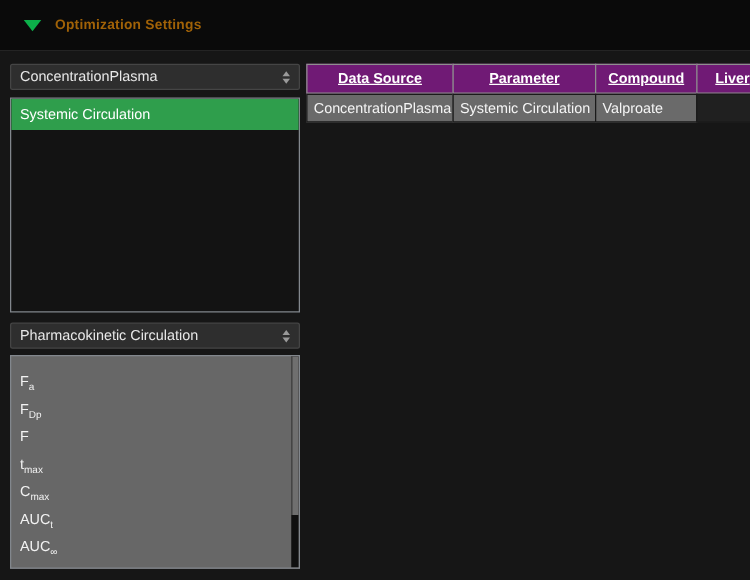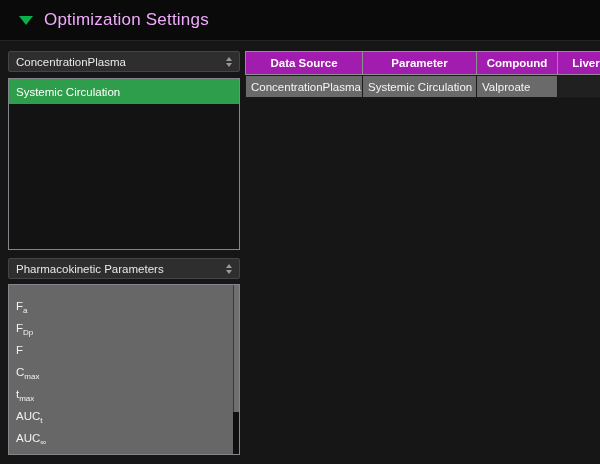--- a/index.html
+++ b/index.html
@@ -14,21 +14,21 @@
     position:absolute;left:0;top:0;width:600px;height:41px;
     background:#0a0a0a;border-bottom:1px solid #242424;
     display:flex;align-items:center;box-sizing:border-box;
   }
   .collapse-tri{
     width:0;height:0;margin-left:19px;
     border-left:7px solid transparent;border-right:7px solid transparent;
     border-top:9px solid #0cb04a;cursor:pointer;
   }
   .header-title{
-    margin-left:11px;color:#f0abfc;font-size:17px;font-weight:400;
+    margin-left:11px;color:#a16207;font-size:11px;font-weight:700;
     letter-spacing:.2px;
   }
   
   .combo{
     position:absolute;left:8px;width:232px;height:21px;box-sizing:border-box;
     background:#2e2e2e;border:1px solid #454545;border-radius:2px;
     display:flex;align-items:center;justify-content:space-between;
     padding:0 7px;color:#e8e8e8;font-size:11.5px;cursor:pointer;
   }
   .combo-1{top:51px;}
@@ -64,23 +64,23 @@
   }
   .vscroll-thumb{
     position:absolute;top:0;left:0;width:100%;height:75%;
     background:#6f6f6f;border-left:1px solid #3c3c3c;box-sizing:border-box;
     cursor:pointer;
   }
   
   .opt-table{position:absolute;left:245px;top:51px;}
   .t-row{display:flex;}
   .th{
-    box-sizing:border-box;height:24px;background:#a21caf;
+    box-sizing:border-box;height:24px;background:#701a75;
     border:1px solid #8f8f8f;color:#ffffff;font-size:11.5px;font-weight:bold;
-    display:flex;align-items:center;justify-content:center;
+    display:flex;align-items:center;justify-content:center;text-decoration:underline;
   }
   .td{
     box-sizing:border-box;height:23px;background:#6a6a6a;
     border:1px solid #1a1a1a;color:#f5f5f5;font-size:11.5px;
     display:flex;align-items:center;padding:0 5px;cursor:default;
     white-space:nowrap;overflow:hidden;
   }
   .c0{width:118px;}
   .c1{width:115px;margin-left:-1px;}
   .c2{width:82px;margin-left:-1px;}
@@ -103,34 +103,34 @@
   </span>
 </div>
 
 <div class="listbox-dark">
   <div class="item-selected">
     <span>Systemic Circulation</span>
   </div>
 </div>
 
 <div class="combo combo-2">
-  <span>Pharmacokinetic Parameters</span>
+  <span>Pharmacokinetic Circulation</span>
   <span class="spinner">
     <span class="sp-up"></span>
     <span class="sp-dn"></span>
   </span>
 </div>
 
 <div class="listbox-gray">
   <div class="pk-items">
     <div class="pk-item"><span>F</span><sub>a</sub></div>
     <div class="pk-item"><span>F</span><sub>Dp</sub></div>
     <div class="pk-item"><span>F</span><sub></sub></div>
+    <div class="pk-item"><span>t</span><sub>max</sub></div>
     <div class="pk-item"><span>C</span><sub>max</sub></div>
-    <div class="pk-item"><span>t</span><sub>max</sub></div>
     <div class="pk-item"><span>AUC</span><sub>t</sub></div>
     <div class="pk-item"><span>AUC</span><sub>∞</sub></div>
     <div class="pk-item"><span>Source C</span><sub>max</sub></div>
   </div>
   <div class="vscroll">
     <div class="vscroll-thumb"></div>
   </div>
 </div>
 
 <div class="opt-table">

